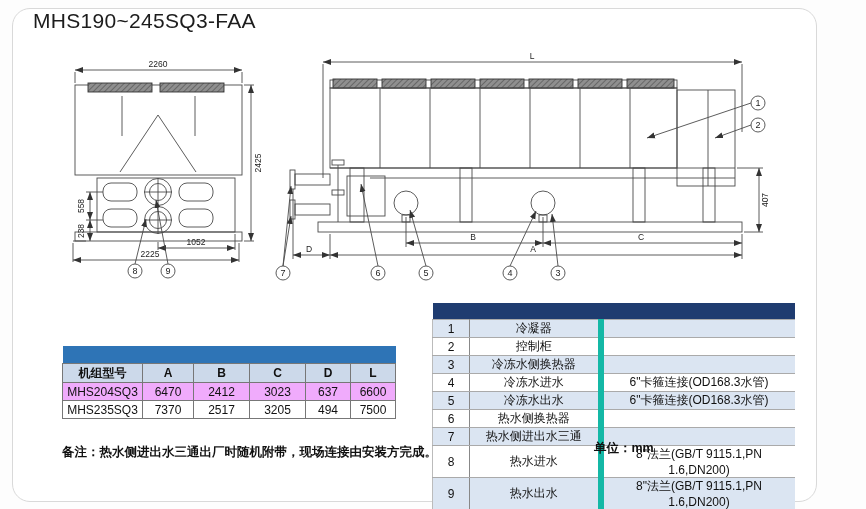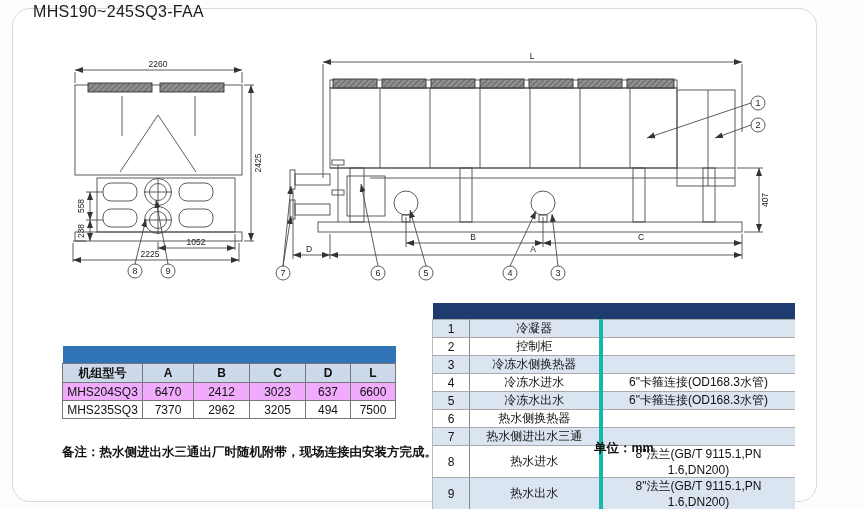--- a/index.html
+++ b/index.html
@@ -1,32 +1,32 @@
 <!DOCTYPE html>
 <html><head>
 <meta charset="utf-8">
 <style>
   html,body{margin:0;padding:0;background:#fff;}
   .page{position:relative;width:866px;height:509px;background:#fdfdfd;
         font-family:"Liberation Sans","DejaVu Sans",sans-serif;overflow:hidden;}
   .card{position:absolute;left:12px;top:8px;width:803px;height:492px;
         background:#ffffff;border:1px solid #d9d9d9;border-radius:18px;}
-  .title{position:absolute;left:33px;top:3px;font-size:16px;color:#1c1c1c;letter-spacing:.3px;}
+  .title{position:absolute;left:33px;top:9px;font-size:21px;color:#1c1c1c;letter-spacing:.3px;}
   svg text{font-family:"Liberation Sans","DejaVu Sans",sans-serif;fill:#222;}
   .dwg{position:absolute;}
   
   .tblwrap{position:absolute;}
   table{border-collapse:collapse;table-layout:fixed;font-size:12px;color:#111;}
   .toprule{height:3px;font-size:0;line-height:0;}
   .mtbl td{border:1px solid #777;text-align:center;height:17px;padding:0;}
   .mtbl .hdr td{background:#ccd9ea;font-weight:bold;height:18px;margin-left:20px;}
   .mtbl tr.alt td{background:#f0abfc;}
   .ltbl td{border-top:1px solid #aaa;border-bottom:1px solid #aaa;text-align:center;height:16px;padding:0 2px;}
   .ltbl td.c1{border-right:1px solid #888;border-left:1px solid #bbb;}
-  .ltbl td.c2{border-right:4px solid #14b8a6;font-family:Liberation Serif, serif;}
+  .ltbl td.c2{border-right:6px solid #14b8a6;font-family:Liberation Serif, serif;}
   .ltbl tr.alt td{background:#dbe5f2;}
   .note{position:absolute;left:62px;top:444px;font-size:12.5px;color:#111;font-weight:bold;}
   .unit{position:absolute;left:594px;top:440px;width:200px;text-align:left;font-size:12.5px;color:#111;font-weight:bold;}
 </style>
 </head>
 <body>
 
 <div class="page">
   <div class="card"></div>
   <div class="title">MHS190~245SQ3-FAA</div>
@@ -231,21 +231,21 @@
         <td>MHS204SQ3</td>
         <td>6470</td>
         <td>2412</td>
         <td>3023</td>
         <td>637</td>
         <td>6600</td>
       </tr>
       <tr>
         <td>MHS235SQ3</td>
         <td>7370</td>
-        <td>2962</td>
+        <td>2517</td>
         <td>3205</td>
         <td>494</td>
         <td>7500</td>
       </tr>
     </tbody>
       </table>
   </div>
 
   <div class="note">备注：热水侧进出水三通出厂时随机附带，现场连接由安装方完成。</div>
 

